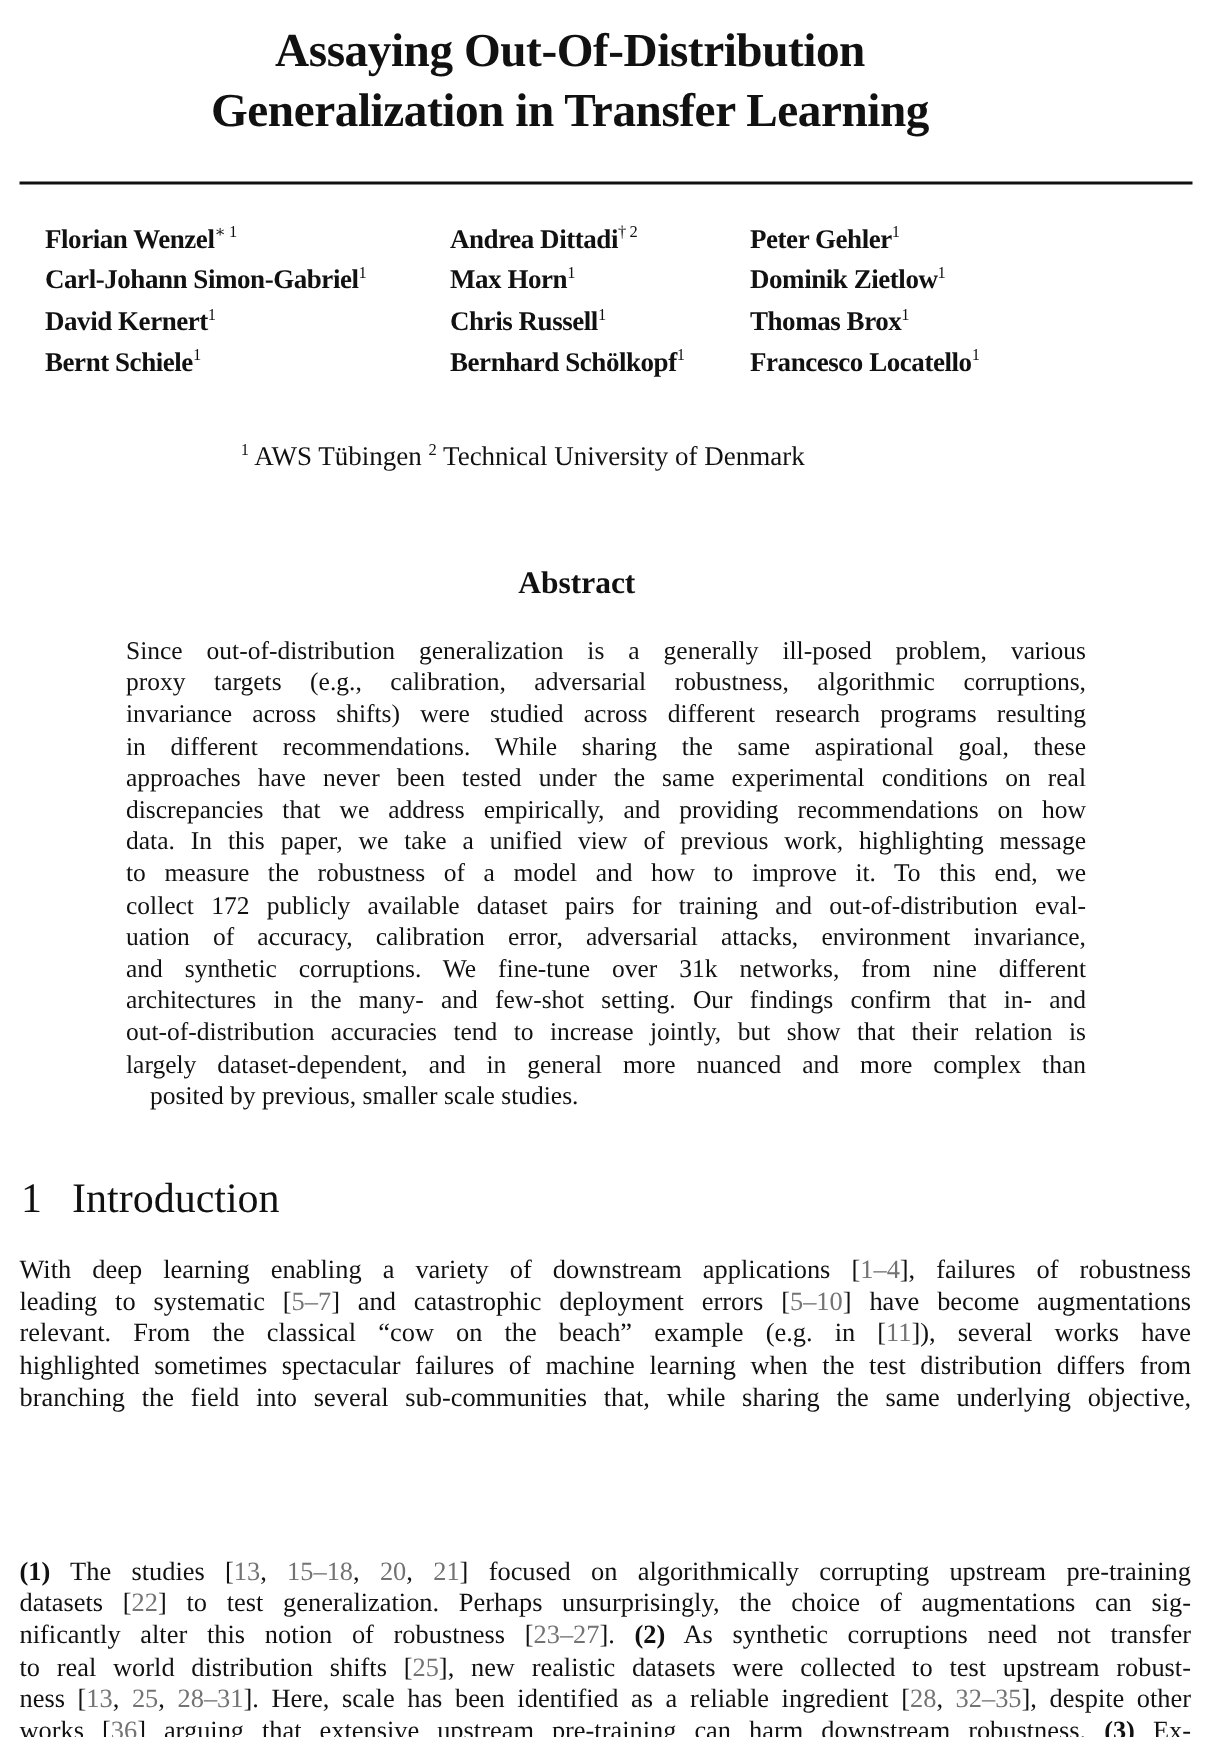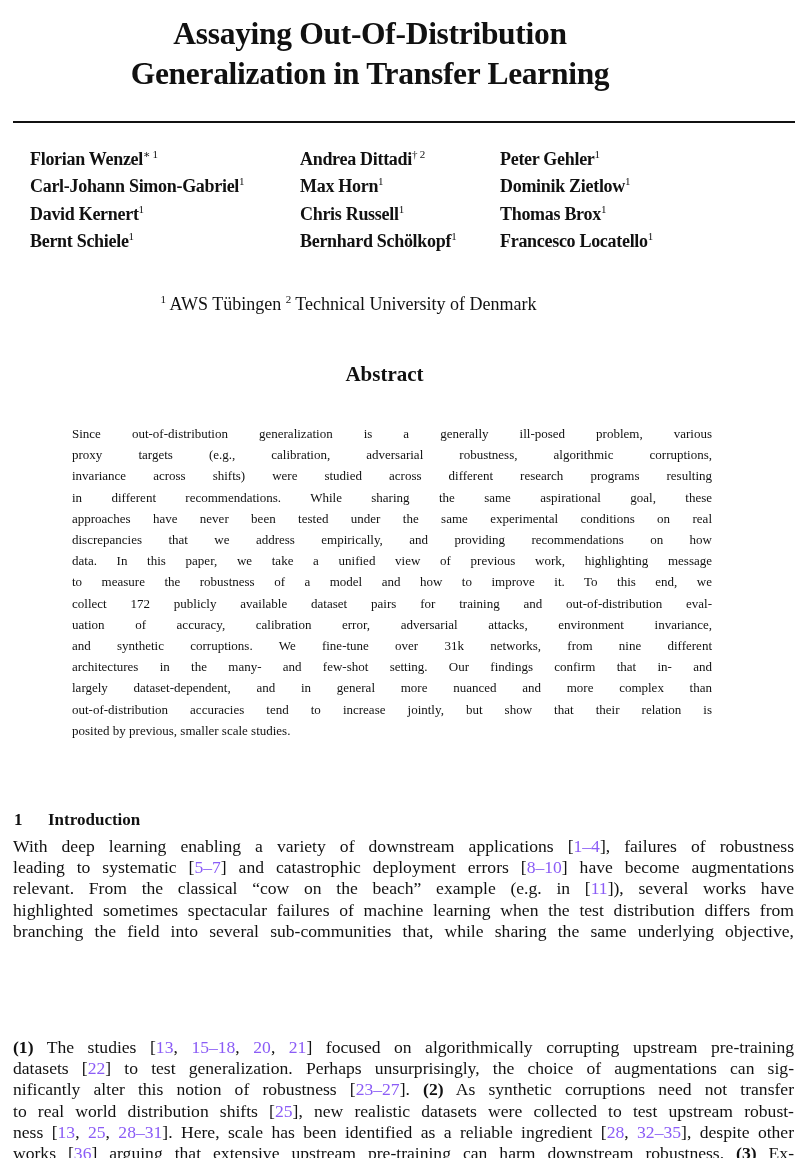--- a/index.html
+++ b/index.html
@@ -2,63 +2,63 @@
 <html><head>
 <meta charset="utf-8">
 <style>
   html, body { margin: 0; padding: 0; background: #ffffff; }
   body {
     width: 809px; height: 1158px; overflow: hidden; position: relative;
     font-family: "Liberation Serif", "DejaVu Serif", serif;
     color: #111;
   }
   .title {
-    position: absolute; left: 4px; top: 14px; width: 732px;
+    position: absolute; left: 14px; top: 14px; width: 732px;
     text-align: center; font-weight: bold; font-size: 31.5px; line-height: 40px;
     letter-spacing: -0.3px;
   }
   .rule {
     position: absolute; left: 13px; top: 121px; width: 782px; height: 2px; background: #111;
   }
   .authors {
     position: absolute; top: 146px; left: 0; width: 809px; font-weight: bold; font-size: 18px;
   }
   .author-col { position: absolute; top: 0; text-align: left; }
   .author-col div { height: 27.3px; line-height: 27.3px; white-space: nowrap; letter-spacing: -0.3px; }
   .col1 { left: 30px; width: 280px; }
   .col2 { left: 300px; width: 210px; }
   .col3 { left: 500px; width: 220px; }
   sup { font-size: 11px; font-weight: normal; vertical-align: 0; position: relative; top: -7px; }
   .affil {
     position: absolute; top: 292px; left: 0; width: 697px; text-align: center;
     font-size: 18px; line-height: 24px;
   }
   .abs-head {
-    position: absolute; top: 360px; left: 0; width: 769px; text-align: center;
+    position: absolute; top: 374px; left: 0; width: 769px; text-align: center;
     font-weight: bold; font-size: 21px; line-height: 28px;
   }
   .abs-body {
-    position: absolute; top: 423px; left: 72px; width: 640px;
-    font-size: 13px; line-height: 21.2px; text-align: justify; font-family: Liberation Serif, serif;
+    position: absolute; top: 423px; left: 84px; width: 640px;
+    font-size: 17px; line-height: 21.2px; text-align: justify; font-family: Liberation Serif, serif;
   }
   .abs-body div { white-space: nowrap; text-align-last: justify; }
-  .abs-body div.last { text-align-last: left; }
+  .abs-body div.last { text-align-last: left; margin-left: 16px; }
   .sec-head {
-    position: absolute; top: 806px; left: 14px; font-weight: bold; font-size: 17px; line-height: 28px;
+    position: absolute; top: 786px; left: 14px; font-weight: normal; font-size: 28px; line-height: 28px;
   }
   .sec-head .num { display: inline-block; width: 34px; }
   .para {
     position: absolute; left: 13px; width: 781px;
     font-size: 17.6px; line-height: 21.2px;
   }
   .para div { white-space: nowrap; text-align: justify; text-align-last: justify; }
   .para div.last { text-align-last: left; }
   .p1 { top: 836px; }
   .p2 { top: 996px; margin-top: 41px; }
-  .cite { color: #8b5cf6; cursor: pointer; }
+  .cite { color: #737373; cursor: pointer; }
   b { font-weight: bold; }
 </style>
 </head>
 <body>
 
 <div class="title">
   <div>Assaying Out-Of-Distribution</div>
   <div>Generalization in Transfer Learning</div>
 </div>
 <div class="rule"></div>
@@ -96,32 +96,32 @@
   <div>invariance across shifts) were studied across different research programs resulting</div>
   <div>in different recommendations.  While sharing the same aspirational goal, these</div>
   <div>approaches have never been tested under the same experimental conditions on real</div>
   <div>discrepancies that we address empirically, and providing recommendations on how</div>
   <div>data. In this paper, we take a unified view of previous work, highlighting message</div>
   <div>to measure the robustness of a model and how to improve it.  To this end, we</div>
   <div>collect 172 publicly available dataset pairs for training and out-of-distribution eval-</div>
   <div>uation of accuracy, calibration error, adversarial attacks, environment invariance,</div>
   <div>and synthetic corruptions.  We fine-tune over 31k networks, from nine different</div>
   <div>architectures in the many- and few-shot setting. Our findings confirm that in- and</div>
+  <div>out-of-distribution accuracies tend to increase jointly, but show that their relation is</div>
   <div>largely dataset-dependent, and in general more nuanced and more complex than</div>
-  <div>out-of-distribution accuracies tend to increase jointly, but show that their relation is</div>
   <div class="last">posited by previous, smaller scale studies.</div>
 </div>
 
 <div class="sec-head">
   <span class="num">1</span><span>Introduction</span>
 </div>
 
 <div class="para p1">
     <div><span>With deep learning enabling a variety of downstream applications [</span><span class="cite">1–4</span><span>], failures of robustness</span></div>
-    <div><span>leading to systematic [</span><span class="cite">5–7</span><span>] and catastrophic deployment errors [</span><span class="cite">8–10</span><span>] have become augmentations</span></div>
+    <div><span>leading to systematic [</span><span class="cite">5–7</span><span>] and catastrophic deployment errors [</span><span class="cite">5–10</span><span>] have become augmentations</span></div>
     <div><span>relevant.  From the classical “cow on the beach” example (e.g. in [</span><span class="cite">11</span><span>]), several works have</span></div>
     <div><span>highlighted sometimes spectacular failures of machine learning when the test distribution differs from</span></div>
     <div><span>branching the field into several sub-communities that, while sharing the same underlying objective,</span></div>
   </div>
 <div class="para p2">
     <div><b>(1)</b><span> The studies [</span><span class="cite">13</span><span>, </span><span class="cite">15–18</span><span>, </span><span class="cite">20</span><span>, </span><span class="cite">21</span><span>] focused on algorithmically corrupting upstream pre-training</span></div>
     <div><span>datasets [</span><span class="cite">22</span><span>] to test generalization.  Perhaps unsurprisingly, the choice of augmentations can sig-</span></div>
     <div><span>nificantly alter this notion of robustness [</span><span class="cite">23–27</span><span>].  </span><b>(2)</b><span> As synthetic corruptions need not transfer</span></div>
     <div><span>to real world distribution shifts [</span><span class="cite">25</span><span>], new realistic datasets were collected to test upstream robust-</span></div>
     <div><span>ness [</span><span class="cite">13</span><span>, </span><span class="cite">25</span><span>, </span><span class="cite">28–31</span><span>]. Here, scale has been identified as a reliable ingredient [</span><span class="cite">28</span><span>, </span><span class="cite">32–35</span><span>], despite other</span></div>

